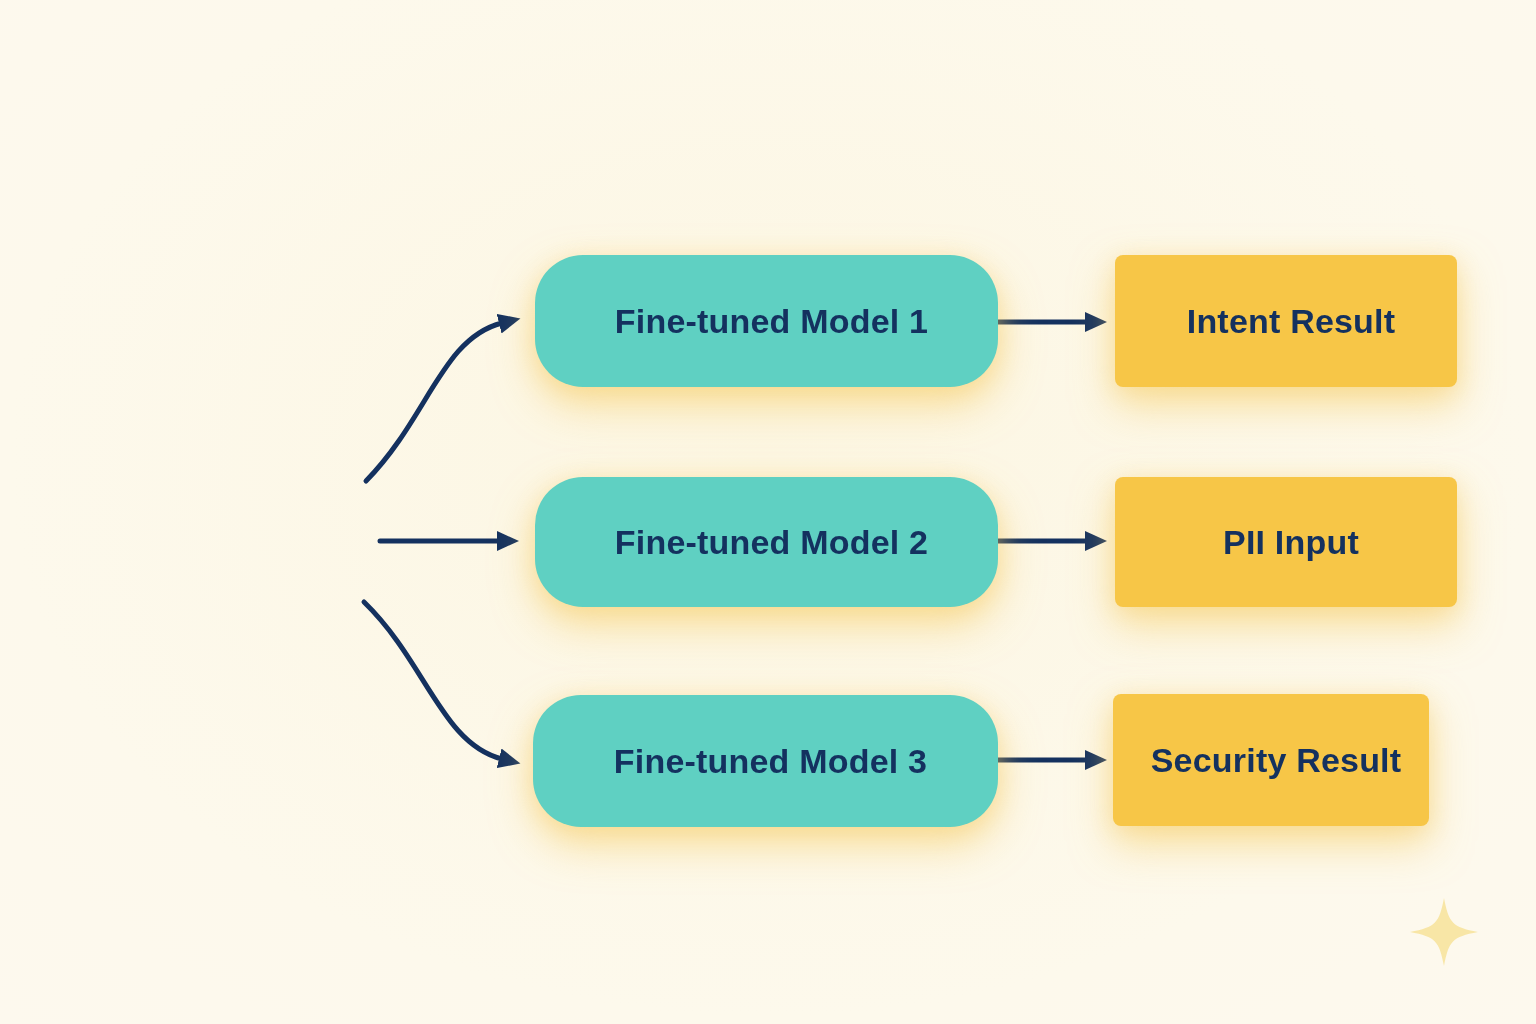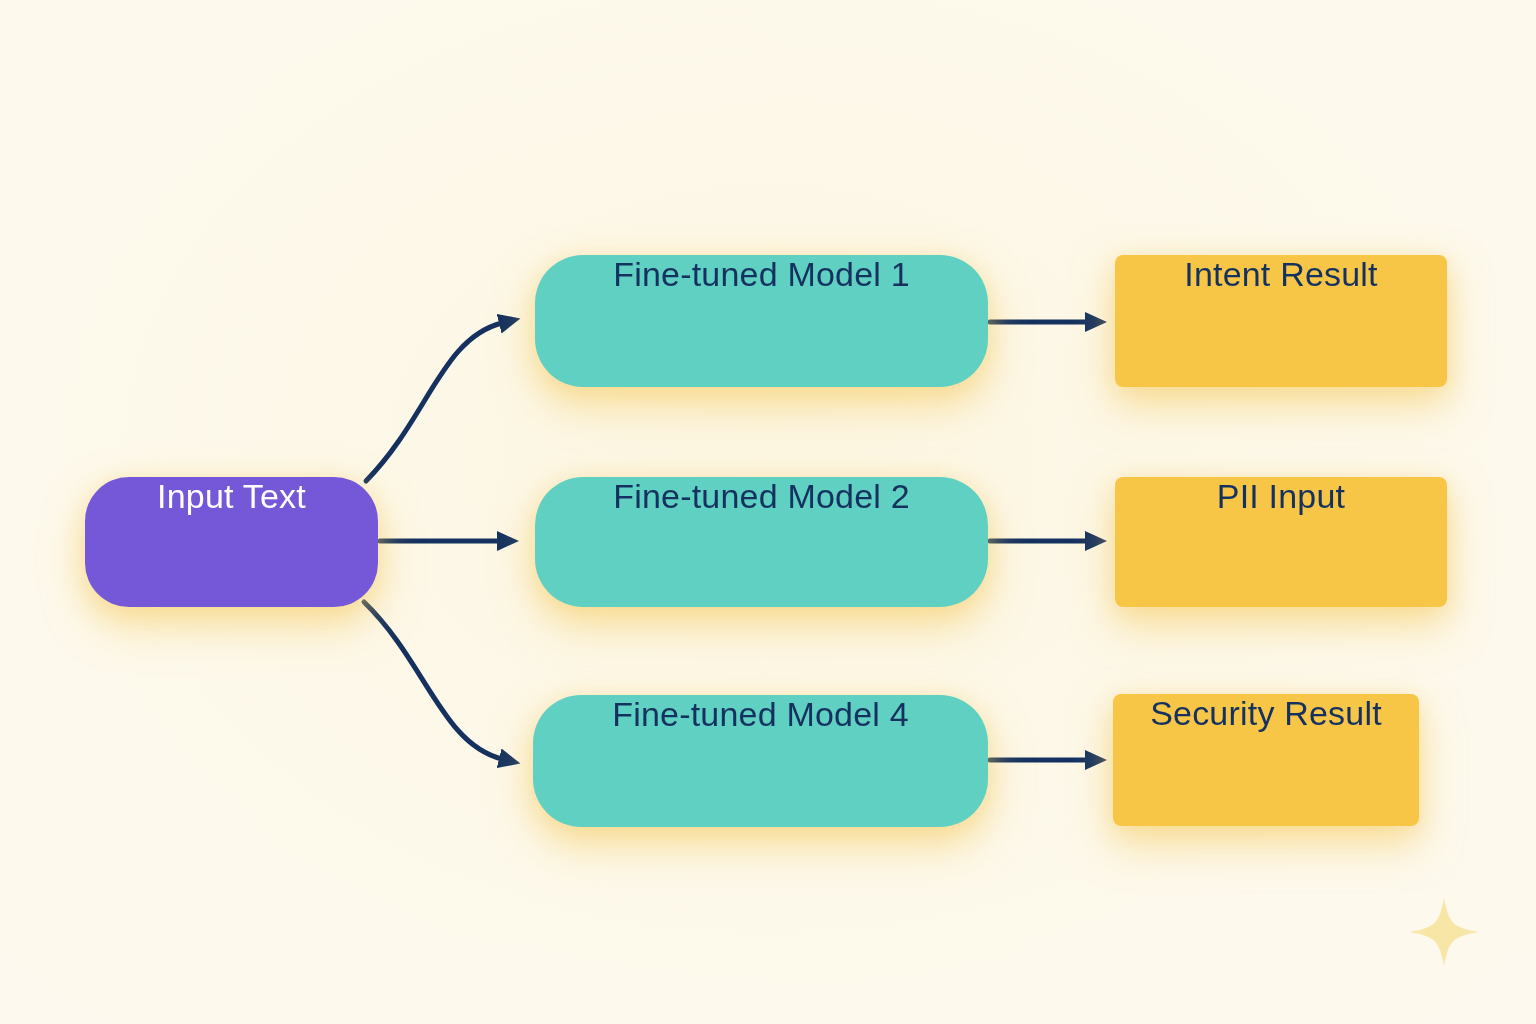--- a/index.html
+++ b/index.html
@@ -10,24 +10,26 @@
     position: relative;
     width: 1536px;
     height: 1024px;
     background: radial-gradient(ellipse at 50% 45%, #fcf6e2 0%, #fdf9ec 70%, #fdf9ee 100%);
     overflow: hidden;
     font-family: "Liberation Sans", "DejaVu Sans", sans-serif;
   }
   .node {
     position: absolute;
     display: flex;
+    align-items: center;
     justify-content: center;
-    font-weight: normal;
+    font-weight: bold;
     letter-spacing: 0.2px;
     box-shadow: 0 18px 42px rgba(245, 202, 92, 0.55), 0 4px 22px rgba(245, 202, 92, 0.28);
+    padding-left: 10px;
   }
   .node-input {
     left: 85px;  top: 477px;
     width: 293px; height: 130px;
     background: #7458d8;
     color: #ffffff;
     border-radius: 44px;
     font-size: 34px;
   }
   .node-model {
@@ -70,32 +72,29 @@
     <g fill="none" stroke="#14315f" stroke-width="5" stroke-linecap="round">
       <path d="M 366 481 C 428 418, 442 338, 502 323" marker-end="url(#arrowhead)"></path>
       <path d="M 380 541 L 500 541" marker-end="url(#arrowhead)"></path>
       <path d="M 364 602 C 426 662, 442 744, 502 759" marker-end="url(#arrowhead)"></path>
       <path d="M 990 322 L 1088 322" marker-end="url(#arrowhead)"></path>
       <path d="M 990 541 L 1088 541" marker-end="url(#arrowhead)"></path>
       <path d="M 990 760 L 1088 760" marker-end="url(#arrowhead)"></path>
     </g>
   </svg>
 
-  <div class="node node-input" id="input-text">
-    <span>Input Text</span>
-  </div>
 
   <div class="node node-model" id="model-1">
     <span>Fine-tuned Model 1</span>
   </div>
   <div class="node node-model" id="model-2">
     <span>Fine-tuned Model 2</span>
   </div>
   <div class="node node-model" id="model-3">
-    <span>Fine-tuned Model 4</span>
+    <span>Fine-tuned Model 3</span>
   </div>
 
   <div class="node node-result" id="result-1">
     <span>Intent Result</span>
   </div>
   <div class="node node-result" id="result-2">
     <span>PII Input</span>
   </div>
   <div class="node node-result" id="result-3">
     <span>Security Result</span>

